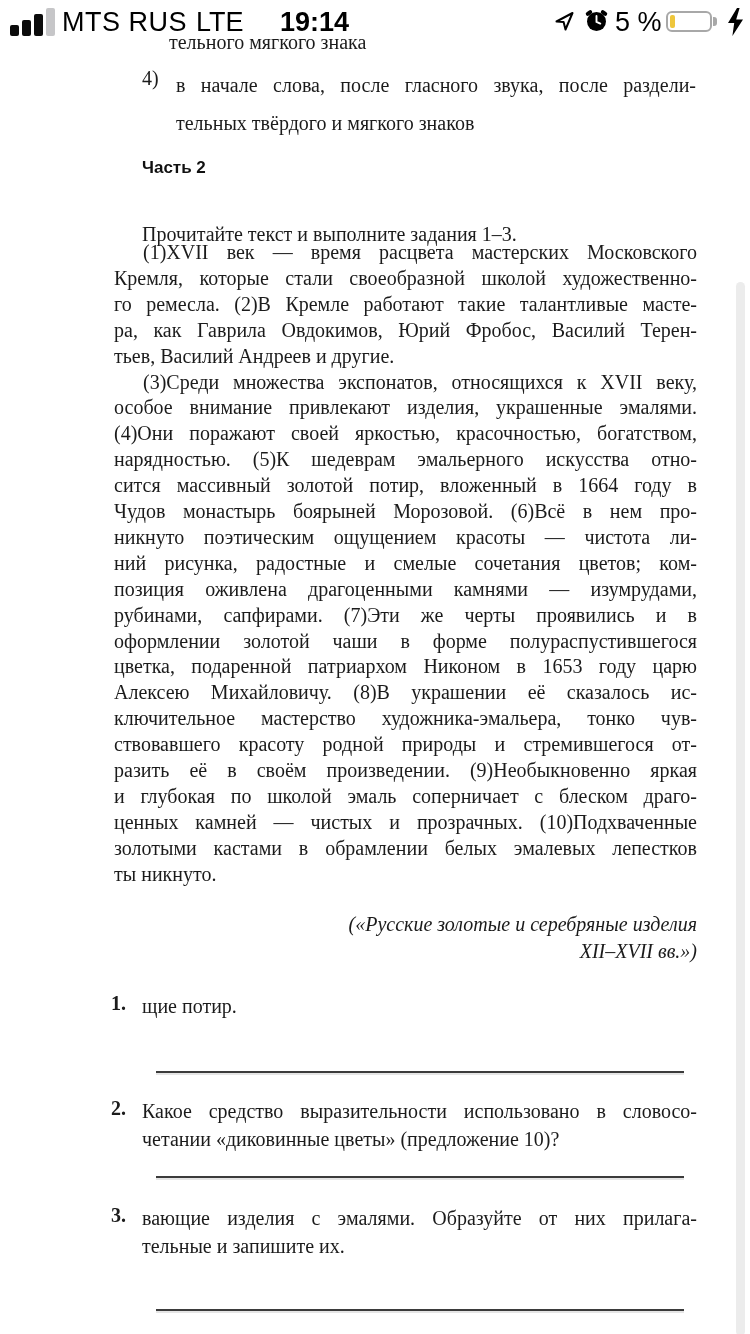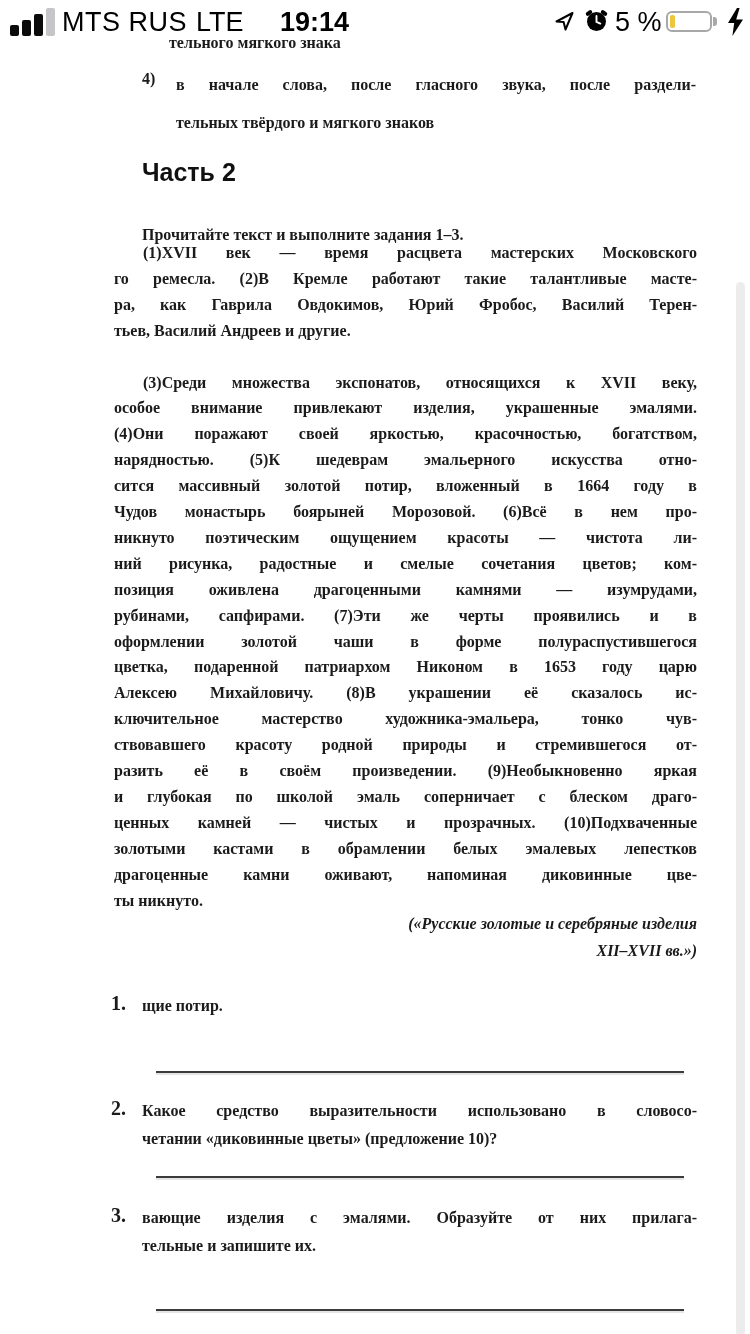--- a/index.html
+++ b/index.html
@@ -26,30 +26,30 @@
   #battery{left:666px;top:11px;position:absolute;width:46px;height:21px;
     border:2px solid #a8a8a8;border-radius:6px;box-sizing:border-box;background:#fff;}
   #battery-fill{position:absolute;left:2px;top:2px;width:5px;height:13px;border-radius:2px;}
   #battery-nub{position:absolute;left:713px;top:17px;width:4px;height:9px;
     background:#a8a8a8;border-radius:0 3px 3px 0;}
   #bolt{left:726px;top:7px;position:absolute;}
   #loc-arrow{left:553px;top:9px;position:absolute;}
   #alarm{left:584px;top:8px;position:absolute;}
 
   
-  .doc-text{font-size:16px;font-weight:700;line-height:25.9px;}
+  .doc-text{font-size:20px;font-weight:400;line-height:25.9px;}
   .lines > div{text-align:justify;text-align-last:justify;}
   .lines > div:last-child{text-align:justify;text-align-last:left;}
   .para > div:first-child{text-indent:29px;}
   #fragment-top{left:169px;top:30px;white-space:nowrap;}
   #option4-num{left:142px;top:66px;}
   #option4-text{left:176px;top:66px;width:520px;line-height:38px;}
   #part-heading{
     left:142px;top:158px;font-family:"Liberation Sans","DejaVu Sans",sans-serif;
-    font-size:25px;font-weight:700;color:#101010;
+    font-size:17px;font-weight:700;color:#101010;
   }
   #instruction{left:142px;top:222px;white-space:nowrap;}
   #para1{left:114px;top:240px;width:583px;}
   #para2{left:114px;top:369.5px;width:583px;}
   #attribution{left:114px;top:911px;width:583px;font-style:italic;line-height:26.5px;}
   #attribution > div{text-align:right;text-align-last:right;}
   .q-num{width:30px;font-size:20px;font-weight:700;}
   .q-text{width:555px;line-height:28px;}
   #q1-num{left:111px;top:992px;} #q1-text{left:142px;top:992px;}
   #q2-num{left:111px;top:1097px;} #q2-text{left:142px;top:1097px;}
@@ -112,20 +112,21 @@
       <div>в начале слова, после гласного звука, после раздели-</div>
       <div>тельных твёрдого и мягкого знаков</div>
     </div>
 
   <div class="abs" id="part-heading">Часть 2</div>
 
   <div class="abs doc-text" id="instruction">Прочитайте текст и выполните задания 1–3.</div>
 
   <div class="abs doc-text lines para" id="para1">
       <div>(1)XVII век — время расцвета мастерских Московского</div>
+      <div>Кремля, которые стали своеобразной школой художественно-</div>
       <div>го ремесла. (2)В Кремле работают такие талантливые масте-</div>
       <div>ра, как Гаврила Овдокимов, Юрий Фробос, Василий Терен-</div>
       <div>тьев, Василий Андреев и другие.</div>
     </div>
 
   <div class="abs doc-text lines para" id="para2">
       <div>(3)Среди множества экспонатов, относящихся к XVII веку,</div>
       <div>особое внимание привлекают изделия, украшенные эмалями.</div>
       <div>(4)Они поражают своей яркостью, красочностью, богатством,</div>
       <div>нарядностью. (5)К шедеврам эмальерного искусства отно-</div>
@@ -137,21 +138,20 @@
       <div>рубинами, сапфирами. (7)Эти же черты проявились и в</div>
       <div>оформлении золотой чаши в форме полураспустившегося</div>
       <div>цветка, подаренной патриархом Никоном в 1653 году царю</div>
       <div>Алексею Михайловичу. (8)В украшении её сказалось ис-</div>
       <div>ключительное мастерство художника-эмальера, тонко чув-</div>
       <div>ствовавшего красоту родной природы и стремившегося от-</div>
       <div>разить её в своём произведении. (9)Необыкновенно яркая</div>
       <div>и глубокая по школой эмаль соперничает с блеском драго-</div>
       <div>ценных камней — чистых и прозрачных. (10)Подхваченные</div>
       <div>золотыми кастами в обрамлении белых эмалевых лепестков</div>
-      <div>драгоценные камни оживают, напоминая диковинные цве-</div>
       <div>ты никнуто.</div>
     </div>
 
   <div class="abs doc-text" id="attribution">
       <div>(«Русские золотые и серебряные изделия</div>
       <div>XII–XVII вв.»)</div>
     </div>
 
   <div class="abs q-num" id="q1-num">1.</div>
   <div class="abs doc-text lines q-text" id="q1-text">

